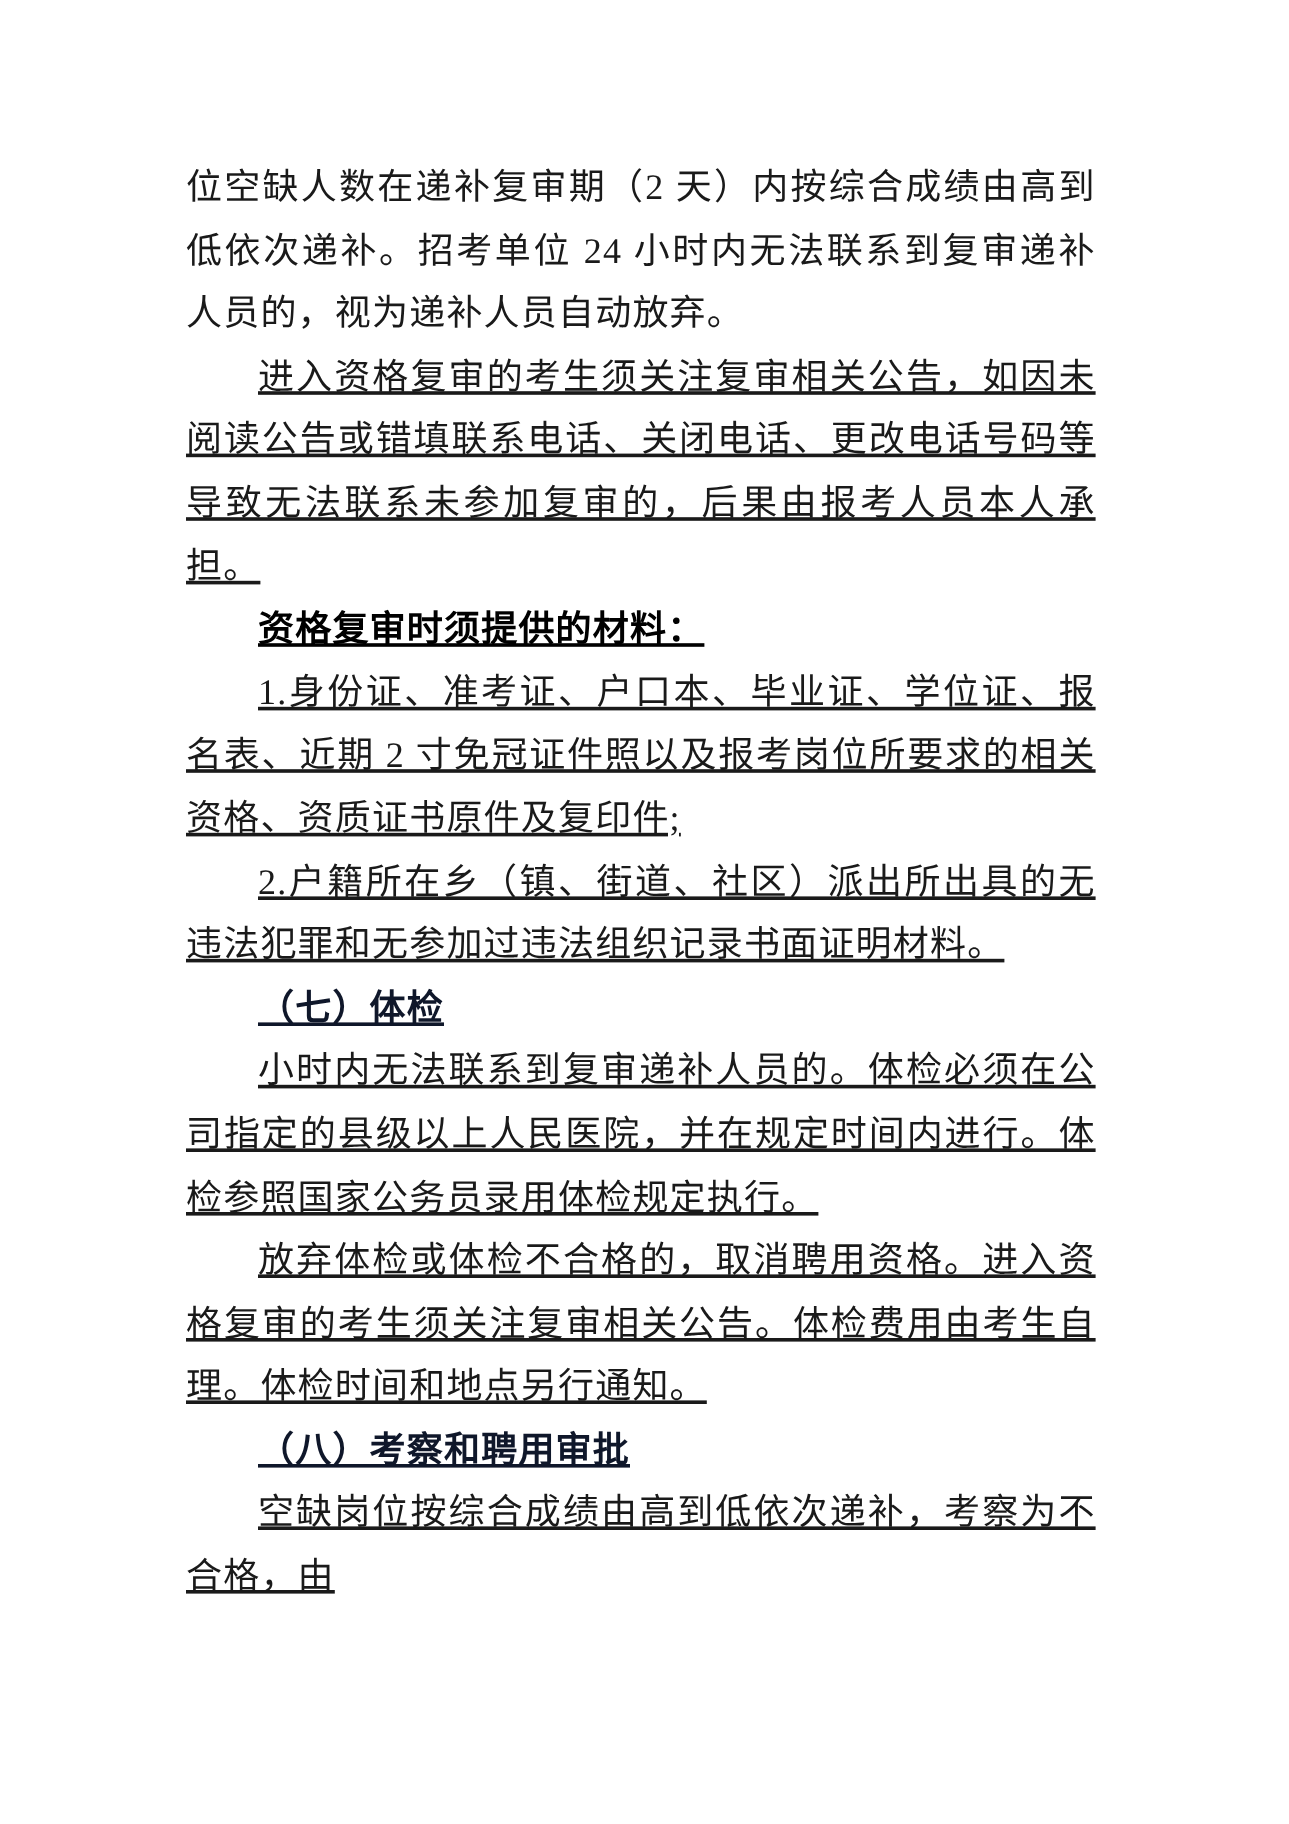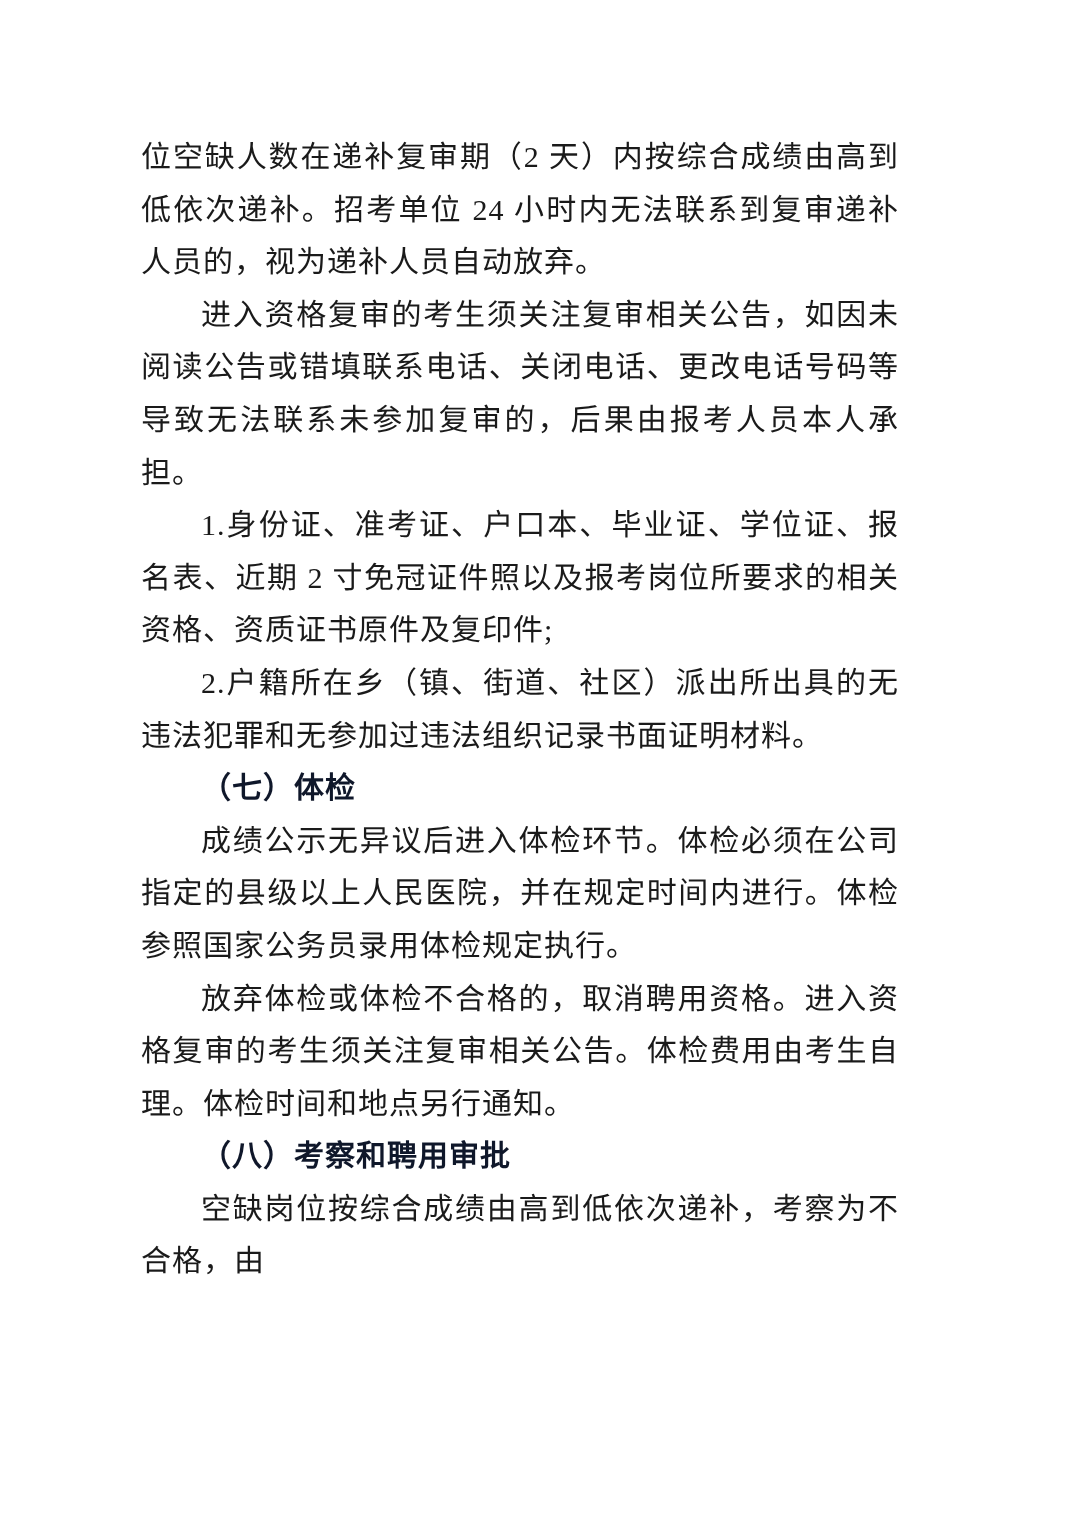--- a/index.html
+++ b/index.html
@@ -12,38 +12,39 @@
     position: relative;
     width: 1074px;
     height: 1520px;
     background: #ffffff;
     overflow: hidden;
     font-family: "Liberation Serif", "DejaVu Serif", serif;
     color: #000000;
   }
   .doc-content {
     position: absolute;
-    left: 141px;
+    left: 155px;
     top: 131px;
     width: 758px;
   }
   .doc-content p {
     margin: 0;
     padding: 0;
     font-size: 30px;
     line-height: 52.6px;
     text-align: justify;
     text-justify: inter-character;
     text-align-last: left;
     letter-spacing: 1px;
     word-break: break-all;
     color: #1a1a1a;
   }
   .doc-content p.indent {
     text-indent: 2em;
+    text-decoration: underline;
   }
   .doc-content p.body {
     font-family: "Liberation Serif", "DejaVu Serif", serif;
     font-weight: normal;
   }
   .doc-content p.h-black {
     font-family: "Liberation Sans", "DejaVu Sans", sans-serif;
     font-weight: bold;
     color: #000000;
   }
@@ -54,21 +55,22 @@
   }
 </style>
 </head>
 <body>
 
 <div class="page">
   <div class="doc-content" id="doc-content">
 
   <p class="body">位空缺人数在递补复审期（2 天）内按综合成绩由高到低依次递补。招考单位 24 小时内无法联系到复审递补人员的，视为递补人员自动放弃。</p>
       <p class="body indent">进入资格复审的考生须关注复审相关公告，如因未阅读公告或错填联系电话、关闭电话、更改电话号码等导致无法联系未参加复审的，后果由报考人员本人承担。</p>
+      <p class="h-black indent">资格复审时须提供的材料：</p>
       <p class="body indent">1.身份证、准考证、户口本、毕业证、学位证、报名表、近期 2 寸免冠证件照以及报考岗位所要求的相关资格、资质证书原件及复印件;</p>
       <p class="body indent">2.户籍所在乡（镇、街道、社区）派出所出具的无违法犯罪和无参加过违法组织记录书面证明材料。</p>
       <p class="h-kai indent">（七）体检</p>
-      <p class="body indent">成绩公示无异议后进入体检环节。体检必须在公司指定的县级以上人民医院，并在规定时间内进行。体检参照国家公务员录用体检规定执行。</p>
+      <p class="body indent">小时内无法联系到复审递补人员的。体检必须在公司指定的县级以上人民医院，并在规定时间内进行。体检参照国家公务员录用体检规定执行。</p>
       <p class="body indent">放弃体检或体检不合格的，取消聘用资格。进入资格复审的考生须关注复审相关公告。体检费用由考生自理。体检时间和地点另行通知。</p>
       <p class="h-kai indent">（八）考察和聘用审批</p>
       <p class="body indent">空缺岗位按综合成绩由高到低依次递补，考察为不合格，由</p>
     </div>
 </div>
 
 </body></html>

